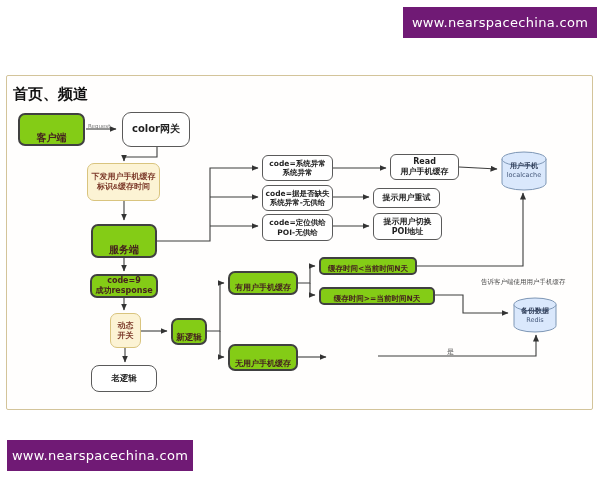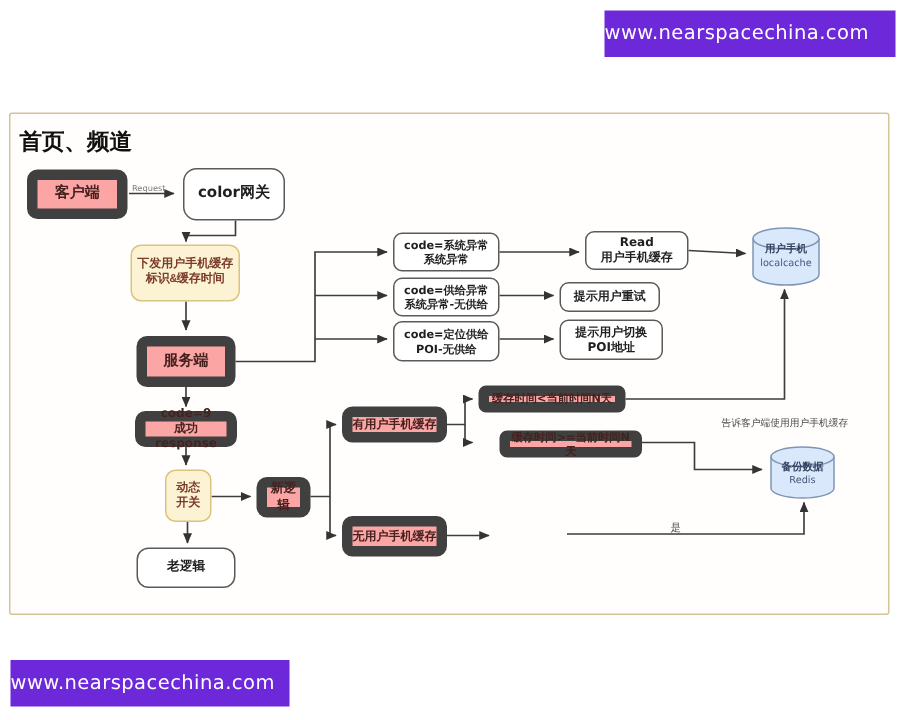--- a/index.html
+++ b/index.html
@@ -1,21 +1,21 @@
 <!DOCTYPE html>
 <html><head>
 <meta charset="utf-8">
 <style>
   * { margin:0; padding:0; box-sizing:border-box; }
   body { background:#ffffff; font-family:"DejaVu Sans","Liberation Sans",sans-serif; }
   .stage { position:relative; width:600px; height:480px; background:#ffffff; overflow:hidden; }
 
   .watermark {
-    position:absolute; background:#6d28d9; color:#ffffff;
-    display:flex; align-items:center; justify-content:flex-start;
+    position:absolute; background:#701a75; color:#ffffff;
+    display:flex; align-items:center; justify-content:center;
     font-size:13px; letter-spacing:.3px; font-weight:500;
   }
   .wm-top    { left:403px; top:7px;   width:194px; height:31px; }
   .wm-bottom { left:7px;  top:440px; width:186px; height:31px; }
 
   .panel {
     position:absolute; left:6px; top:75px; width:587px; height:335px;
     border:1.5px solid #d3c49a; background:#fffefd; border-radius:2px;
   }
   .panel-title {
@@ -23,21 +23,21 @@
   }
 
   svg.connectors { position:absolute; left:0; top:0; width:600px; height:480px; pointer-events:none; }
 
   .node {
     position:absolute; display:flex; flex-direction:column;
     align-items:center; justify-content:center; text-align:center;
     font-weight:bold; line-height:1.25; border-radius:7px;
   }
   .node span { display:block; }
-  .pink   { background:#fca5a5; border:7px solid #404040; color:#45221f; }
+  .pink   { background:#84cc16; border:2px solid #404040; color:#45221f;justify-content:flex-end; }
   .yellow { background:#fcf3d4; border:1px solid #d9c47e; color:#7c3a2a;font-family:Liberation Mono, monospace; }
   .white  { background:#ffffff; border:1px solid #5a5a5a; color:#1f1f1f; }
 
   .fs10 { font-size:10px; } .fs85 { font-size:8.5px; }
   .fs8 { font-size:8px; } .fs75 { font-size:7.5px; }
 
   .cyl { position:absolute; }
   .cyl svg { position:absolute; left:0; top:0; width:100%; height:100%; }
   .cyltext {
     position:absolute; left:0; right:0; top:11px; text-align:center;
@@ -110,21 +110,21 @@
   <div class="node pink fs10" style="left:91px;top:224px;width:66px;height:34px">
     <span>服务端</span>
   </div>
 
   <div class="node white fs75" style="left:262px;top:155px;width:71px;height:26px;border-radius:6px">
     <span>code=系统异常</span>
     <span>系统异常</span>
   </div>
 
   <div class="node white fs75" style="left:262px;top:185px;width:71px;height:26px;border-radius:6px">
-    <span>code=供给异常</span>
+    <span>code=据是否缺失</span>
     <span>系统异常-无供给</span>
   </div>
 
   <div class="node white fs75" style="left:262px;top:214px;width:71px;height:27px;border-radius:6px">
     <span>code=定位供给</span>
     <span>POI-无供给</span>
   </div>
 
   <div class="node white fs8" style="left:373px;top:188px;width:67px;height:20px;border-radius:6px">
     <span>提示用户重试</span>
@@ -174,21 +174,21 @@
   </div>
 
   <div class="node pink fs8" style="left:228px;top:344px;width:70px;height:27px">
     <span>无用户手机缓存</span>
   </div>
 
   <div class="node pink fs75" style="left:319px;top:257px;width:98px;height:18px;border-radius:5px">
     <span>缓存时间&lt;当前时间N天</span>
   </div>
 
-  <div class="node pink fs75" style="left:333px;top:287px;width:95px;height:18px;border-radius:5px">
+  <div class="node pink fs75" style="left:319px;top:287px;width:116px;height:18px;border-radius:5px">
     <span>缓存时间&gt;=当前时间N天</span>
   </div>
 
 
   <div class="cyl" style="left:513px;top:297px;width:44px;height:36px">
     <svg viewBox="0 0 44 36" preserveAspectRatio="none">
       <path d="M1,7.5 L1,28.5 A21,6.5 0 0 0 43,28.5 L43,7.5" fill="#dae8fc" stroke="#7d96b5" stroke-width="1"></path>
       <ellipse cx="22" cy="7.5" rx="21" ry="6.5" fill="#dae8fc" stroke="#7d96b5" stroke-width="1"></ellipse>
     </svg>
     <div class="cyltext" style="top:10px">

